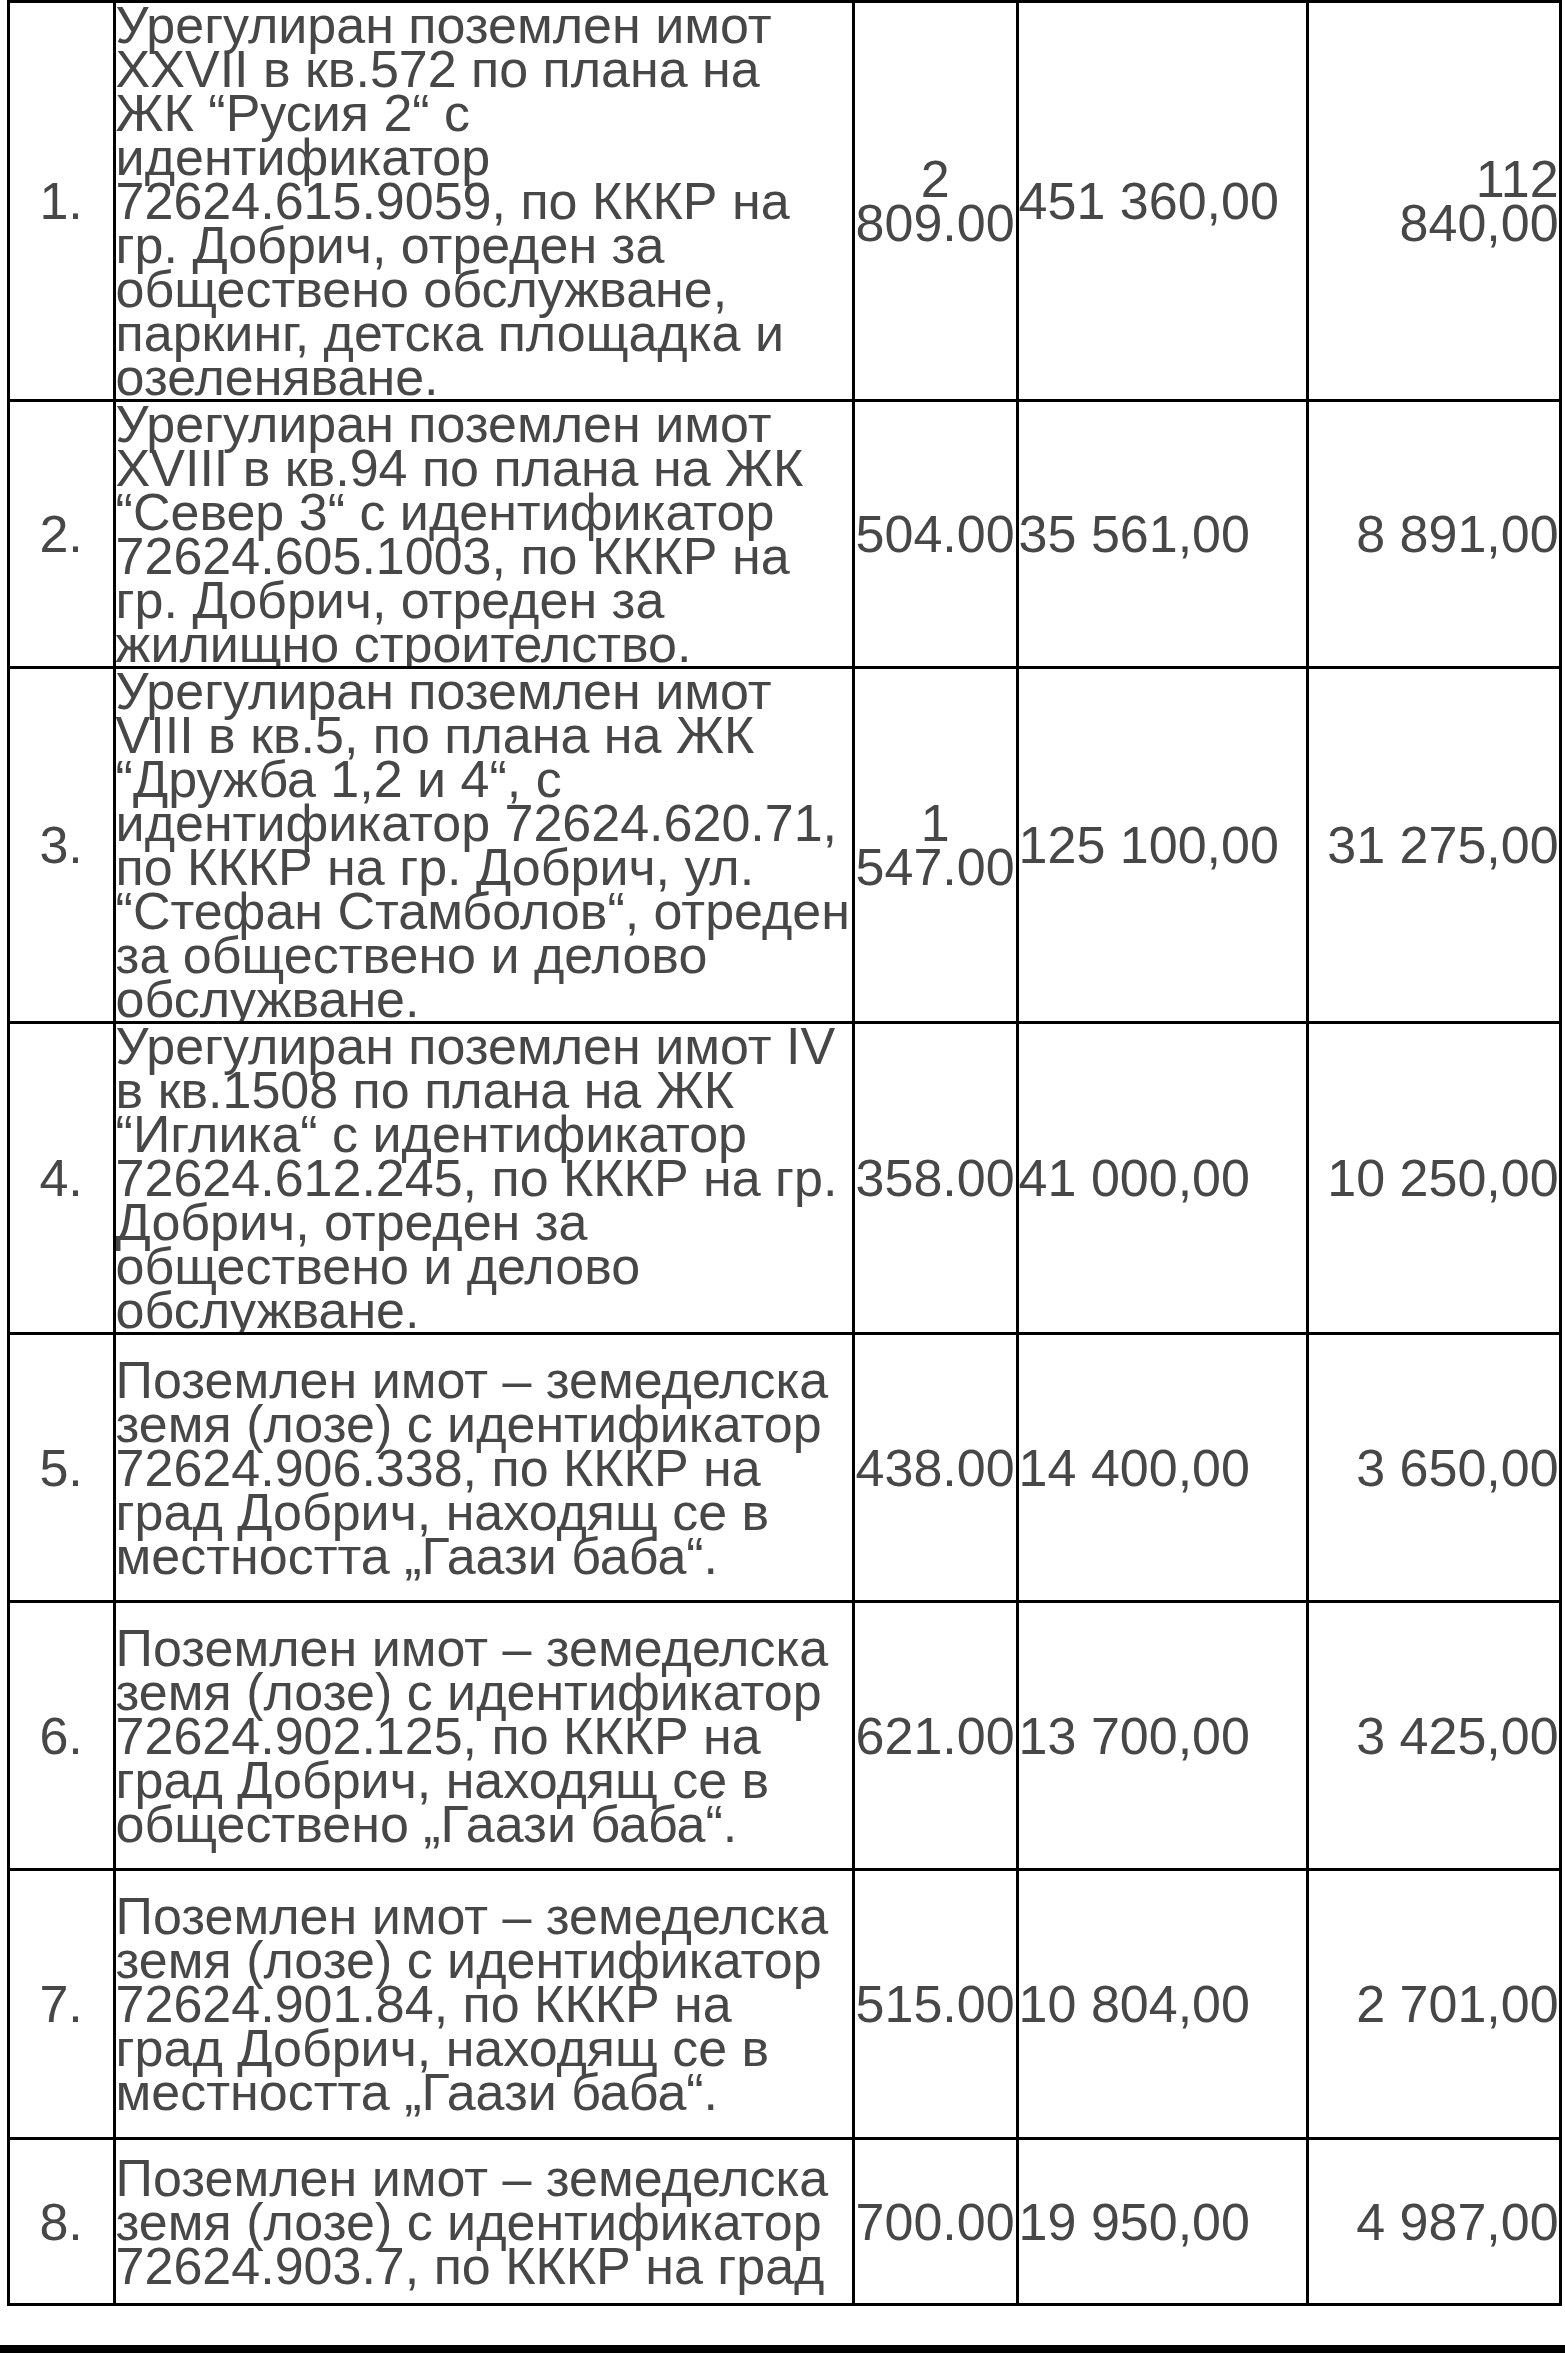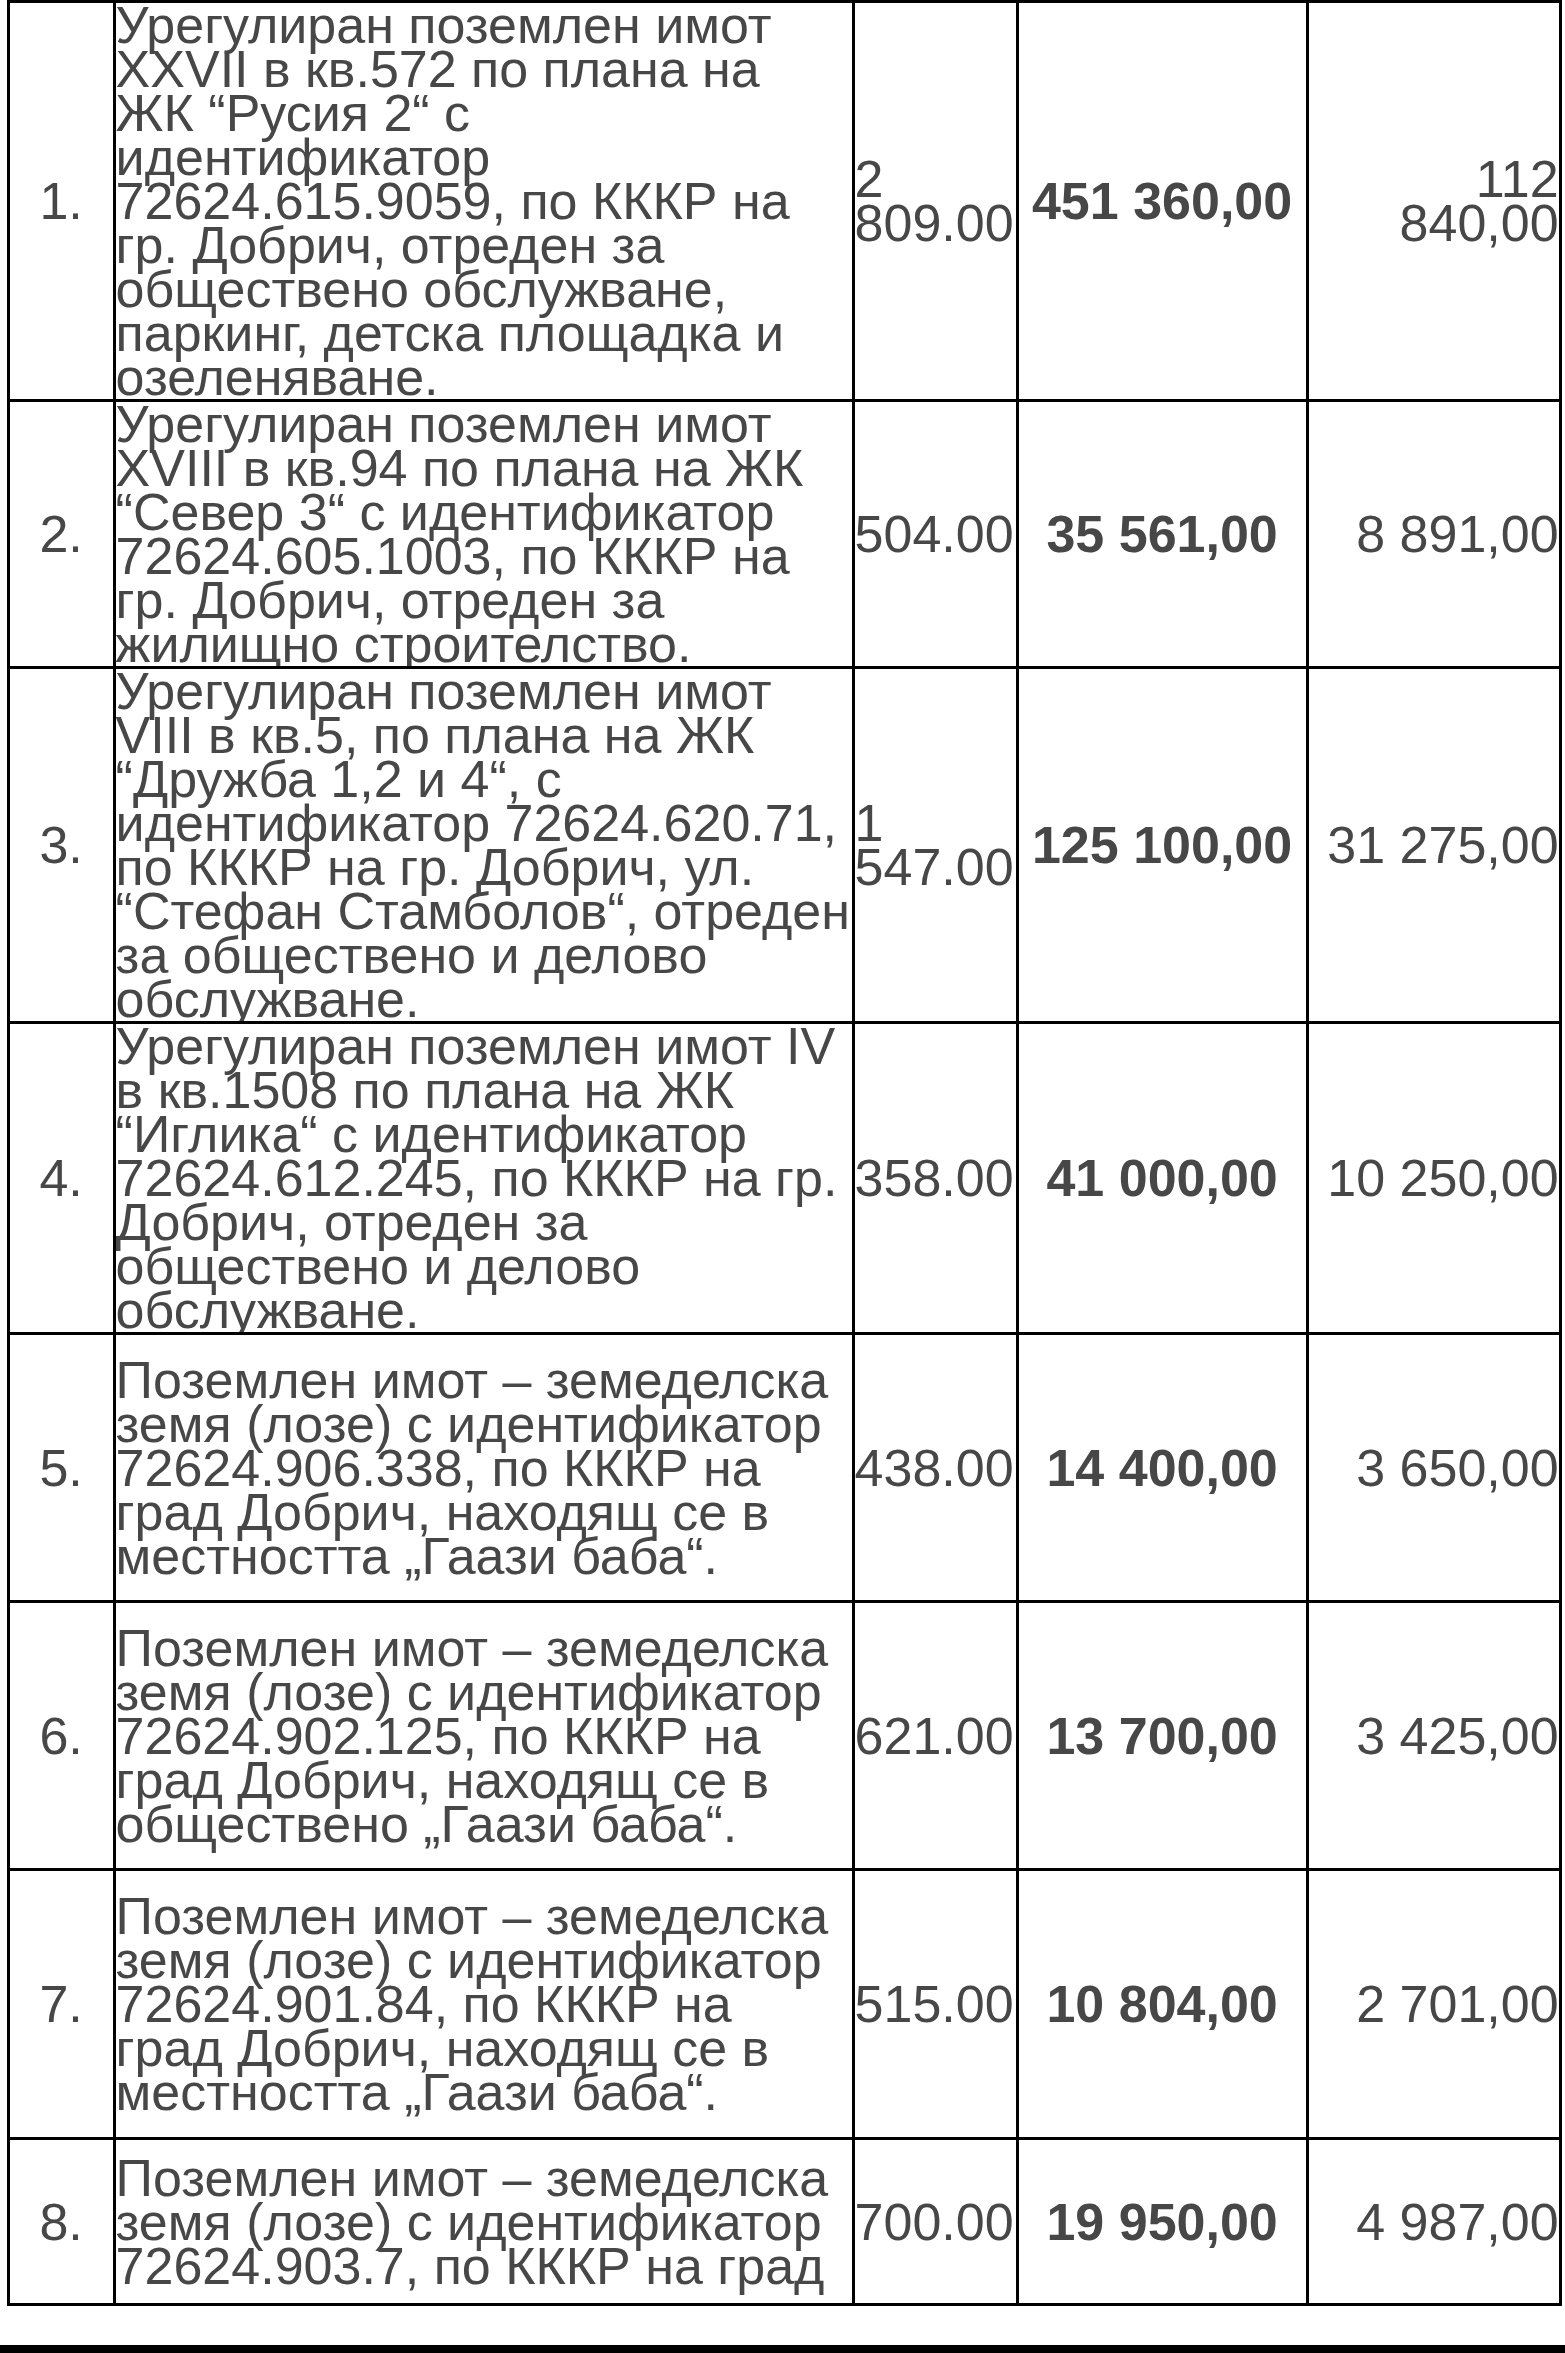--- a/index.html
+++ b/index.html
@@ -50,22 +50,22 @@
   th.h-price   { padding: 0 23px; text-align: justify; }
   th.h-deposit { padding: 0 19px; }
 
   
   td.b {
     font-size: 52px;
     line-height: 44px;
   }
   td.b-num     { text-align: center; }
   td.b-name    { text-align: left; padding: 0 23px; }
-  td.b-area    { padding: 0 16.6px; }
-  td.b-price   { text-align: center; padding: 0 16.6px; font-weight: bold; }
+  td.b-area    { text-align: center; padding: 0 16.6px; }
+  td.b-price   { padding: 0 16.6px; }
   td.b-deposit { text-align: right; padding: 0 16.6px; }
 
   tr.r-header { height: 228px; }
   tr.r-1 { height: 308px; }
   tr.r-2 { height: 263px; }
   tr.r-3 { height: 316px; }
   tr.r-4 { height: 265px; }
   tr.r-5 { height: 268px; }
   tr.r-6 { height: 268px; }
   tr.r-7 { height: 269px; }

